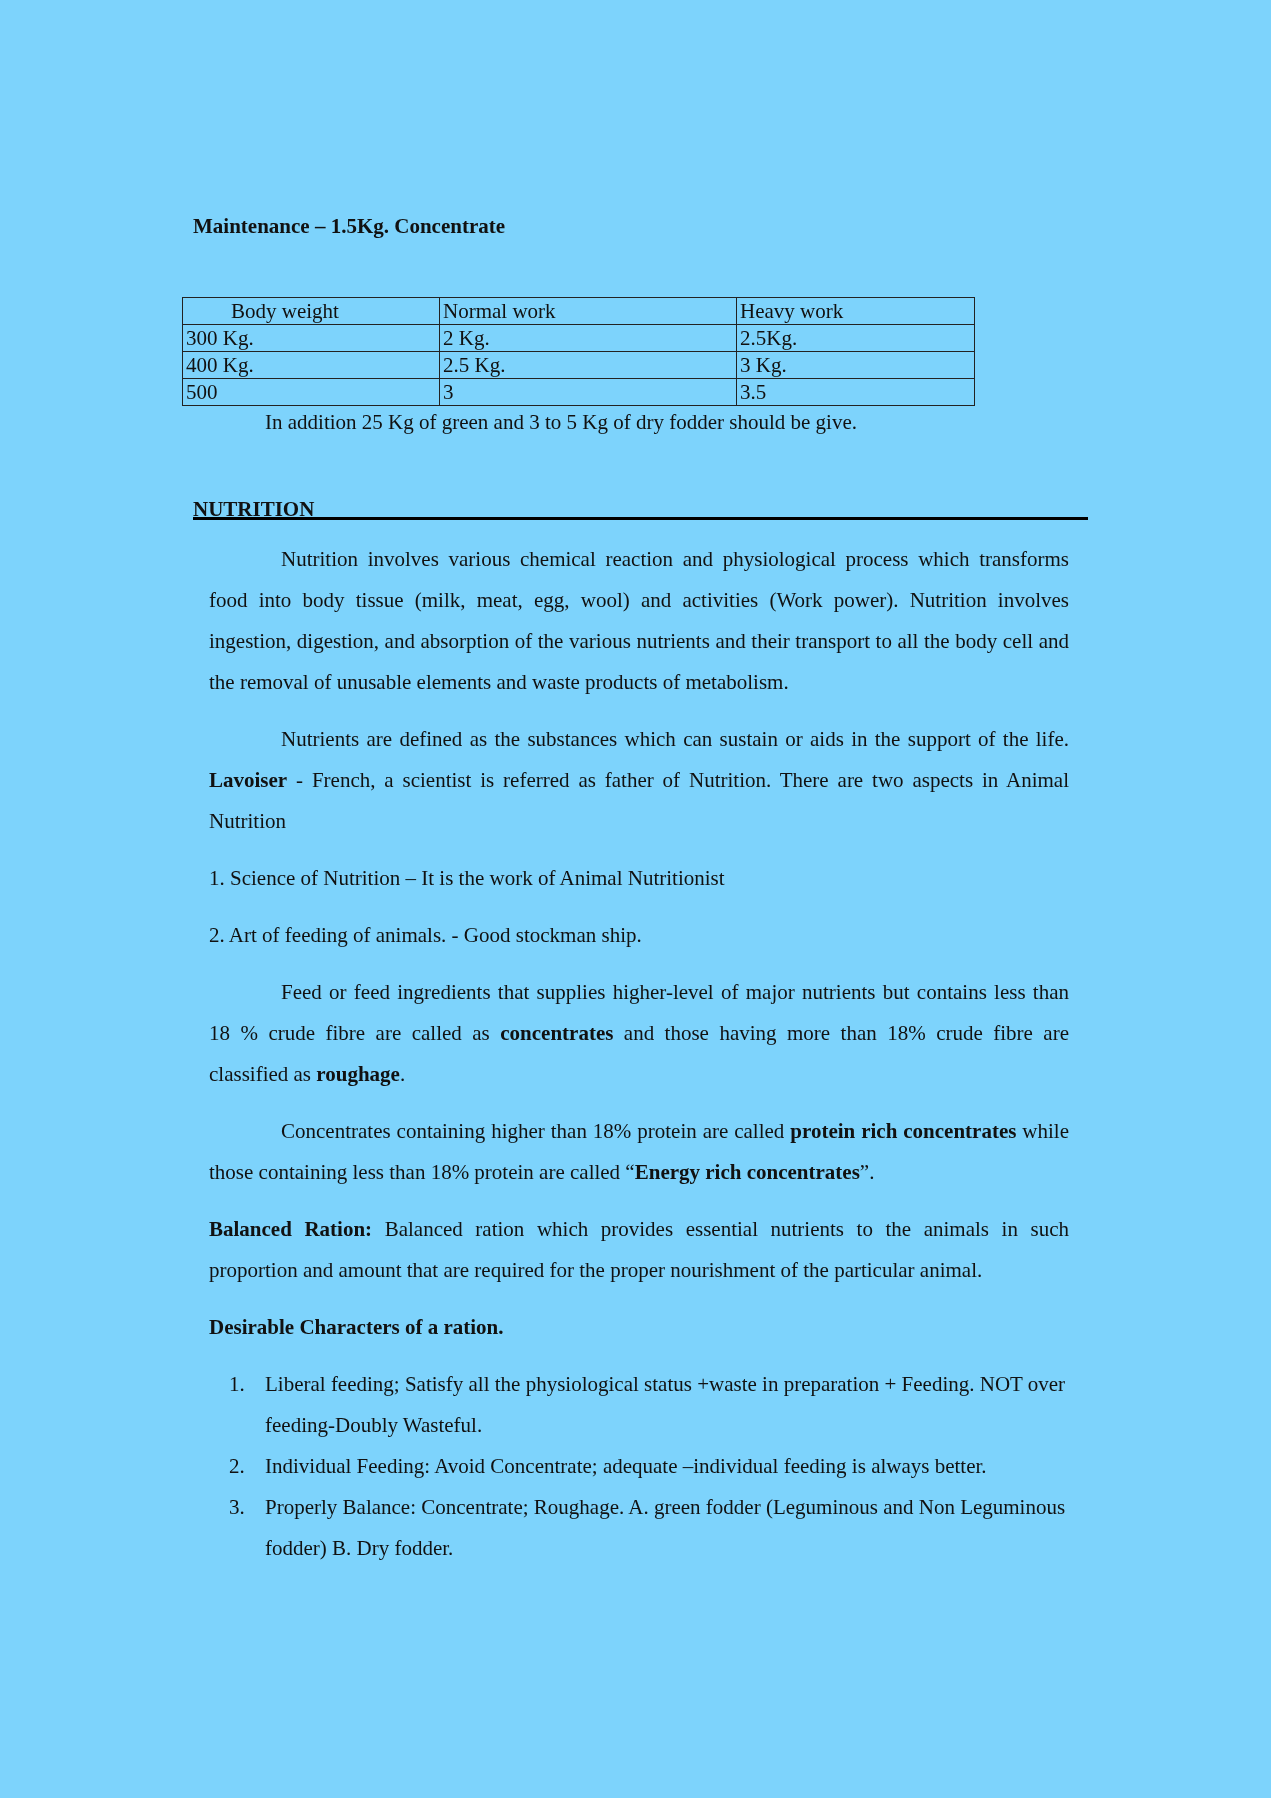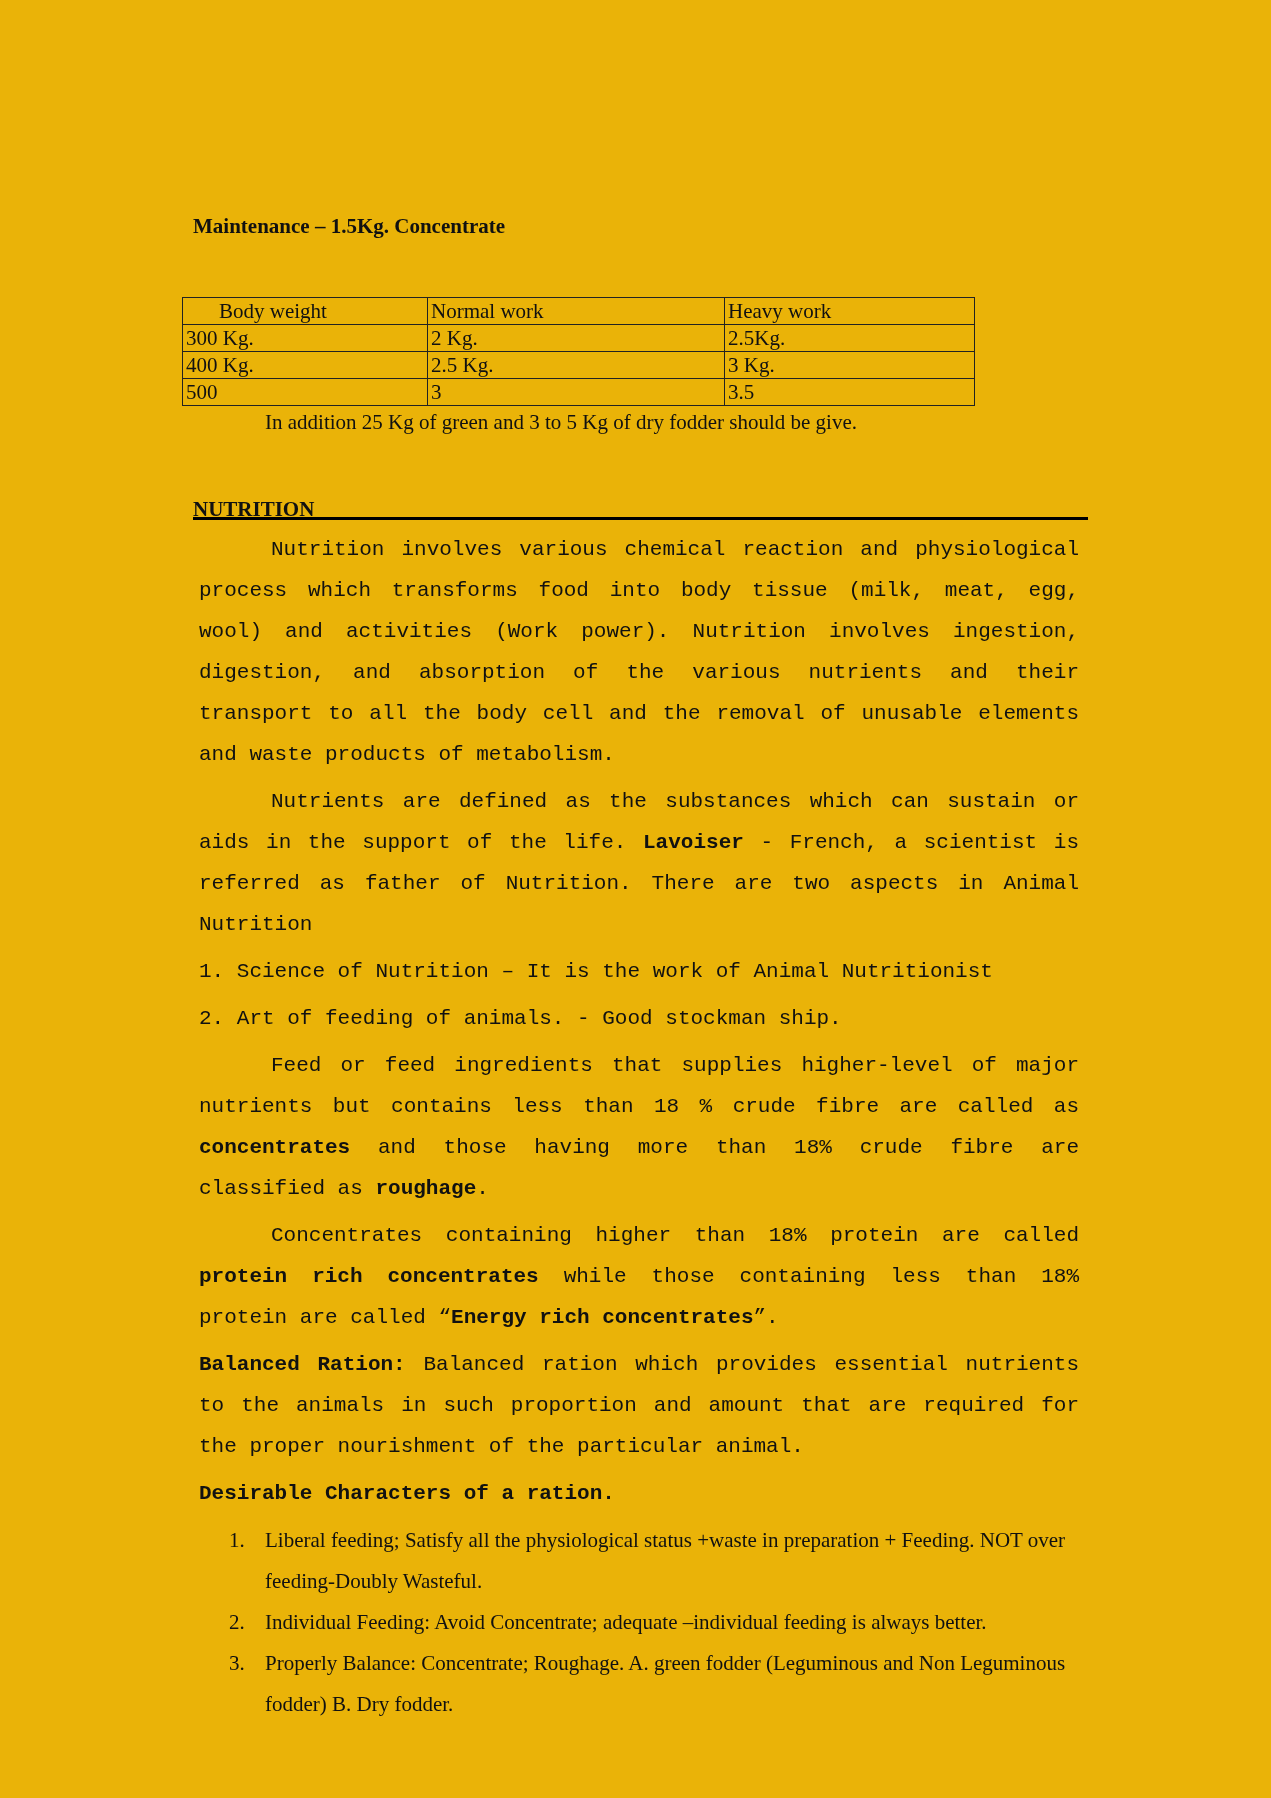--- a/index.html
+++ b/index.html
@@ -1,30 +1,30 @@
 <!DOCTYPE html>
 <html><head>
   <meta charset="utf-8">
   <style>
     html, body { margin: 0; padding: 0; background: #ffffff; }
     body { width: 1271px; height: 1798px; position: relative; overflow: hidden; font-family: "Liberation Serif", serif; color: #111; }
-    .page { position: absolute; left: 0; top: 0; width: 1271px; height: 1798px; background: #eab308; }
+    .page { position: absolute; left: 0; top: 0; width: 1271px; height: 1798px; background: #7dd3fc; }
     .content { position: absolute; left: 193px; top: 0; width: 892px; font-size: 21px; }
     .bold { font-weight: bold; }
     .title1 { position: absolute; top: 214px; left: 0; font-weight: bold; font-size: 21px; white-space: nowrap; }
     table.ration { position: absolute; top: 297px; left: -11px; width: 793px; border-collapse: collapse; font-size: 21px; }
     table.ration td { border: 1.5px solid #222; padding: 0 3px; height: 26px; line-height: 26px; vertical-align: middle; }
     table.ration td.c1 { width: 205px; }
     table.ration td.c2 { width: 290px; margin-left: 20px; }
-    table.ration tr.head td.c1 { padding-left: 36px; }
+    table.ration tr.head td.c1 { padding-left: 48px; }
     .note { position: absolute; top: 410px; left: 72px; white-space: nowrap; }
     .title2 { position: absolute; top: 497px; left: 0; font-weight: bold; white-space: nowrap; }
     .rule { position: absolute; top: 517px; left: 0; width: 895px; height: 3px; background: #000; }
     .body { position: absolute; top: 523px; left: 0; width: 892px; line-height: 41px; }
-    .body p { margin: 6px; text-align: justify; font-family: Liberation Mono, monospace; }
+    .body p { margin: 16px; text-align: justify; }
     .indent { text-indent: 72px; }
     .plain { text-align: center; }
     ol.chars { margin: 0; padding-left: 72px; list-style: none; }
     ol.chars li { position: relative; }
     ol.chars li .num { position: absolute; left: -36px; }
   </style>
 </head>
 <body>
 
 <div class="page">

